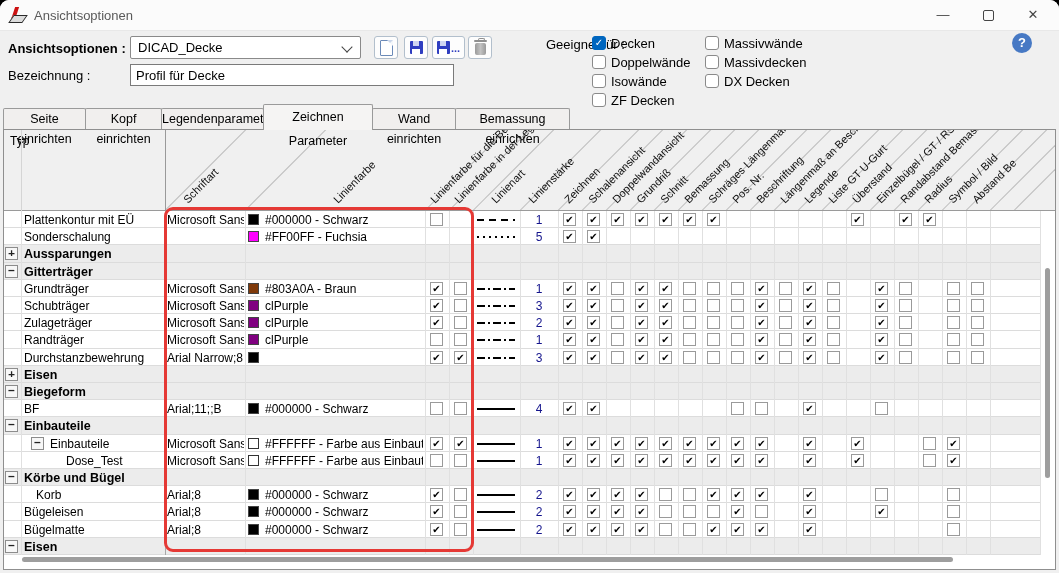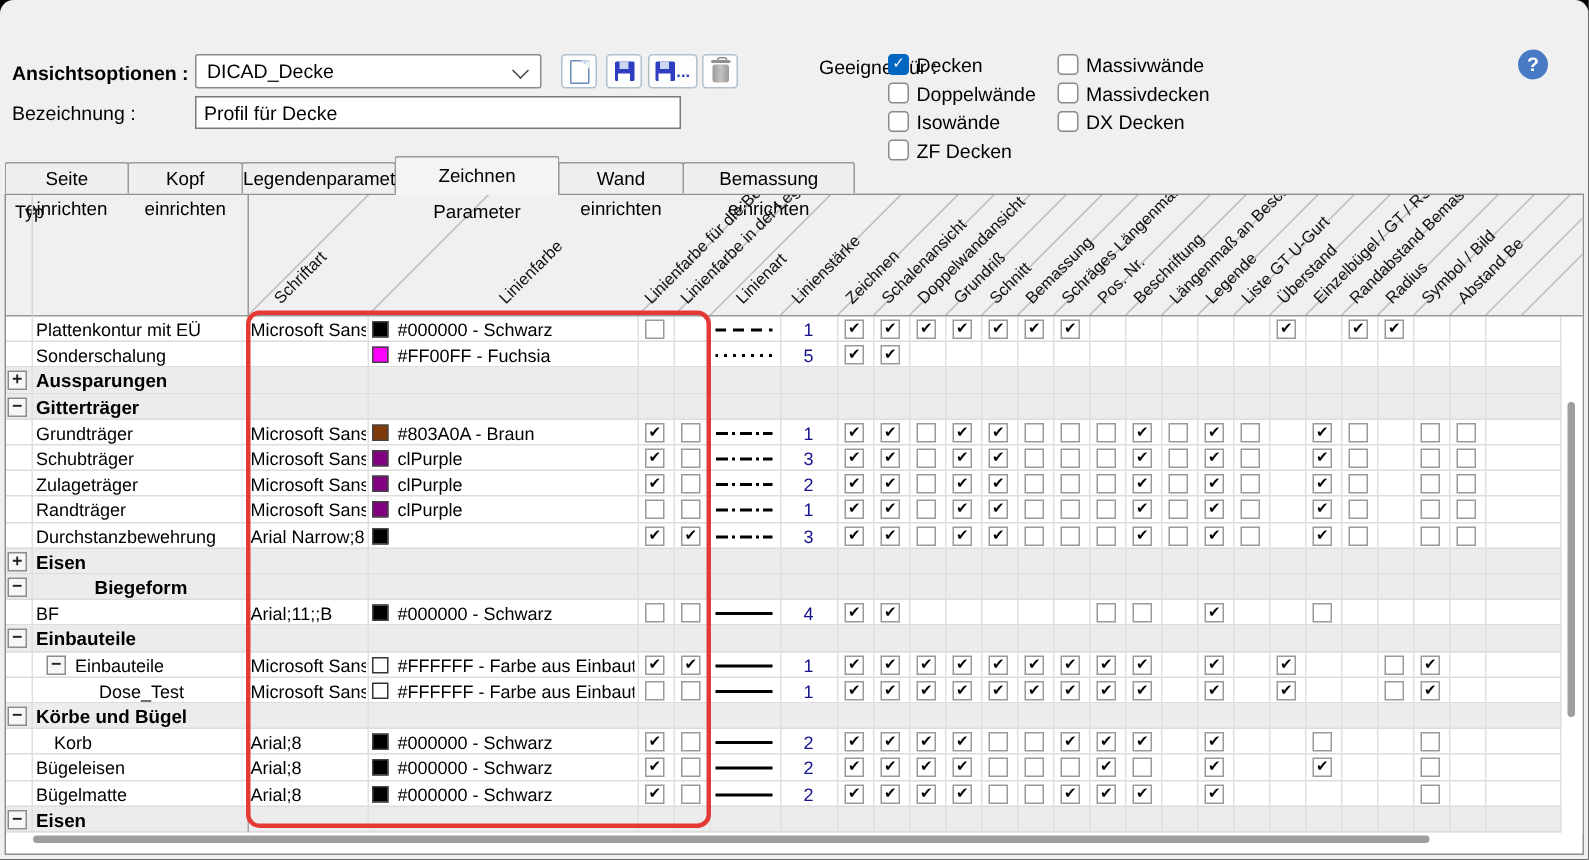--- a/index.html
+++ b/index.html
@@ -59,20 +59,30 @@
   .lineart{position:absolute;height:2px;top:8px;}
   .thick{position:absolute;font-size:12px;line-height:16px;color:#14148c;text-align:center;width:38px;}
   .redbox{position:absolute;left:164px;top:207px;width:310px;height:345px;border:3px solid #e53935;border-radius:9px;box-sizing:border-box;z-index:8;}
   .hscroll{position:absolute;left:22px;top:557px;width:931px;height:5px;background:#9e9e9e;border-radius:3px;z-index:5;}
   .vscroll{position:absolute;left:1045px;top:268px;width:5px;height:210px;background:#9e9e9e;border-radius:3px;z-index:5;}
 </style>
 </head>
 <body>
 
 <div id="win">
+  <div class="titlebar">
+    <span class="appicon">
+        <span class="red"></span>
+        <span class="plane"></span>
+      </span>
+    <span class="title-text">Ansichtsoptionen</span>
+    <div class="wbtn" style="left:921px">—</div>
+    <div class="wbtn" style="left:966px"><span class="maxsq"></span></div>
+    <div class="wbtn" style="left:1011px">✕</div>
+  </div>
 
   <span class="lbl bold" style="left:8px;top:41px">Ansichtsoptionen :</span>
   <div class="combo">
     <span class="val">DICAD_Decke</span>
     <span class="chev"></span>
   </div>
   <div class="tbtn" style="left:374px">
       <span class="ic-page"></span>
     </div>
   <div class="tbtn" style="left:404px">
@@ -341,21 +351,21 @@
         <div class="gcb" style="left: 895px;"></div>
         <div class="gcb" style="left: 943px;"></div>
         <div class="gcb" style="left: 967px;"></div>
       </div>
       <div class="row grp" style="top: 154.8px; height: 17.2px;">
         <div class="exp" style="left: 1px;">+</div>
         <div class="cellt bold" style="left: 20px; top: 1px; width: 140px; font-size: 12.5px;">Eisen</div>
       </div>
       <div class="row grp" style="top: 172px; height: 17.2px;">
         <div class="exp" style="left: 1px;">−</div>
-        <div class="cellt bold" style="left: 20px; top: 1px; width: 140px; font-size: 12.5px; text-align: center;">Biegeform</div>
+        <div class="cellt bold" style="left: 20px; top: 1px; width: 140px; font-size: 12.5px;">Biegeform</div>
       </div>
       <div class="row" style="top: 189.2px; height: 17.2px;">
         <div class="cellt" style="left: 20px; top: 1px; width: 140px;">BF</div>
         <div class="cellt" style="left: 163px; top: 1px; width: 77px;">Arial;11;;B</div>
         <div class="sw" style="left: 244px; background: rgb(0, 0, 0); border-color: rgb(68, 68, 68);"></div>
         <div class="cellt" style="left: 261px; top: 1px; width: 158px;">#000000 - Schwarz</div>
         <div class="gcb" style="left: 426px;"></div>
         <div class="gcb" style="left: 450px;"></div>
         <div class="lineart" style="left: 473px; width: 38px; background: rgb(0, 0, 0);"></div>
         <div class="thick" style="left: 516px; top: 1px;">4</div>

